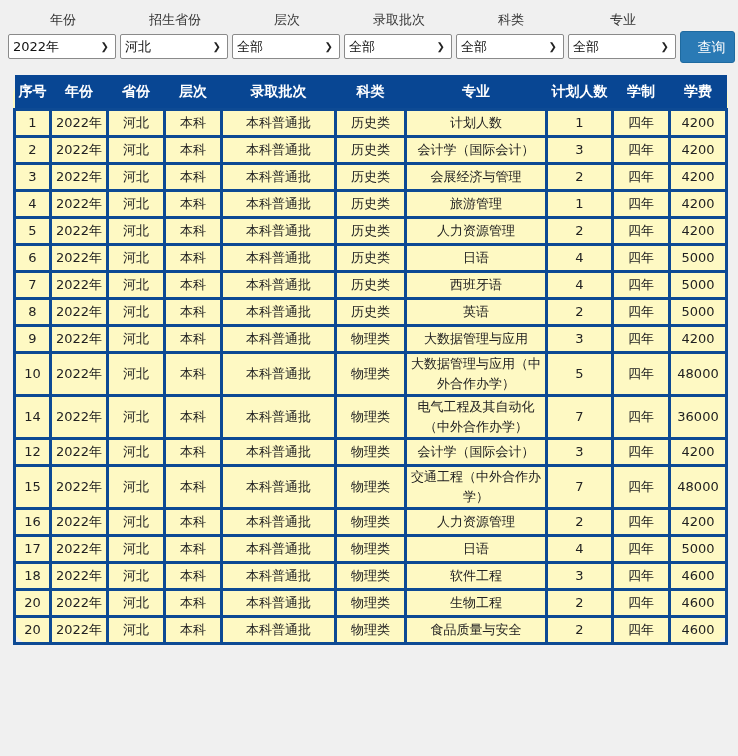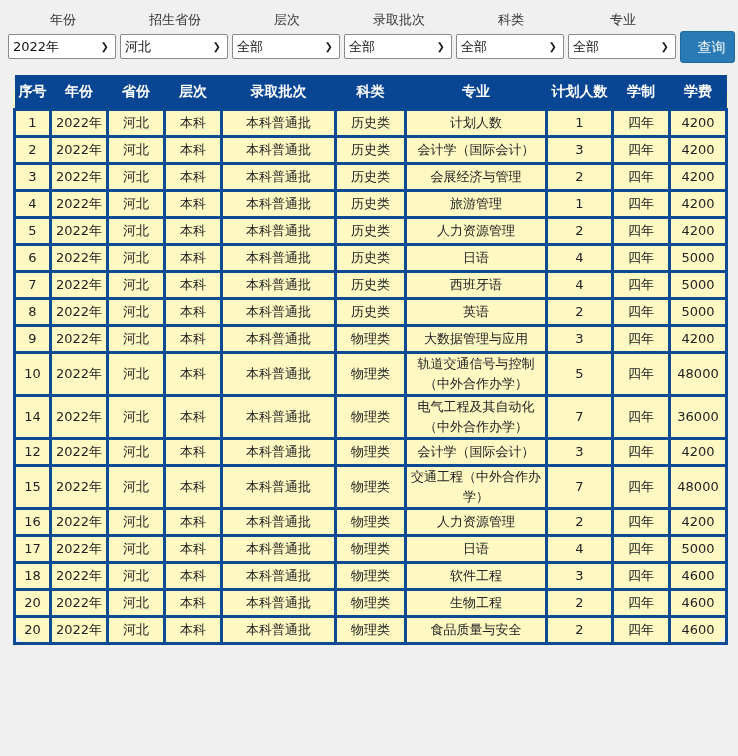--- a/index.html
+++ b/index.html
@@ -217,21 +217,21 @@
         <td>四年</td>
         <td>4200</td>
       </tr>
       <tr class="tall">
         <td>10</td>
         <td>2022年</td>
         <td>河北</td>
         <td>本科</td>
         <td>本科普通批</td>
         <td>物理类</td>
-        <td class="major">轨道交通信号与控制（中外合作办学）</td>
+        <td class="major">大数据管理与应用（中外合作办学）</td>
         <td>5</td>
         <td>四年</td>
         <td>48000</td>
       </tr>
       <tr class="tall">
         <td>14</td>
         <td>2022年</td>
         <td>河北</td>
         <td>本科</td>
         <td>本科普通批</td>

